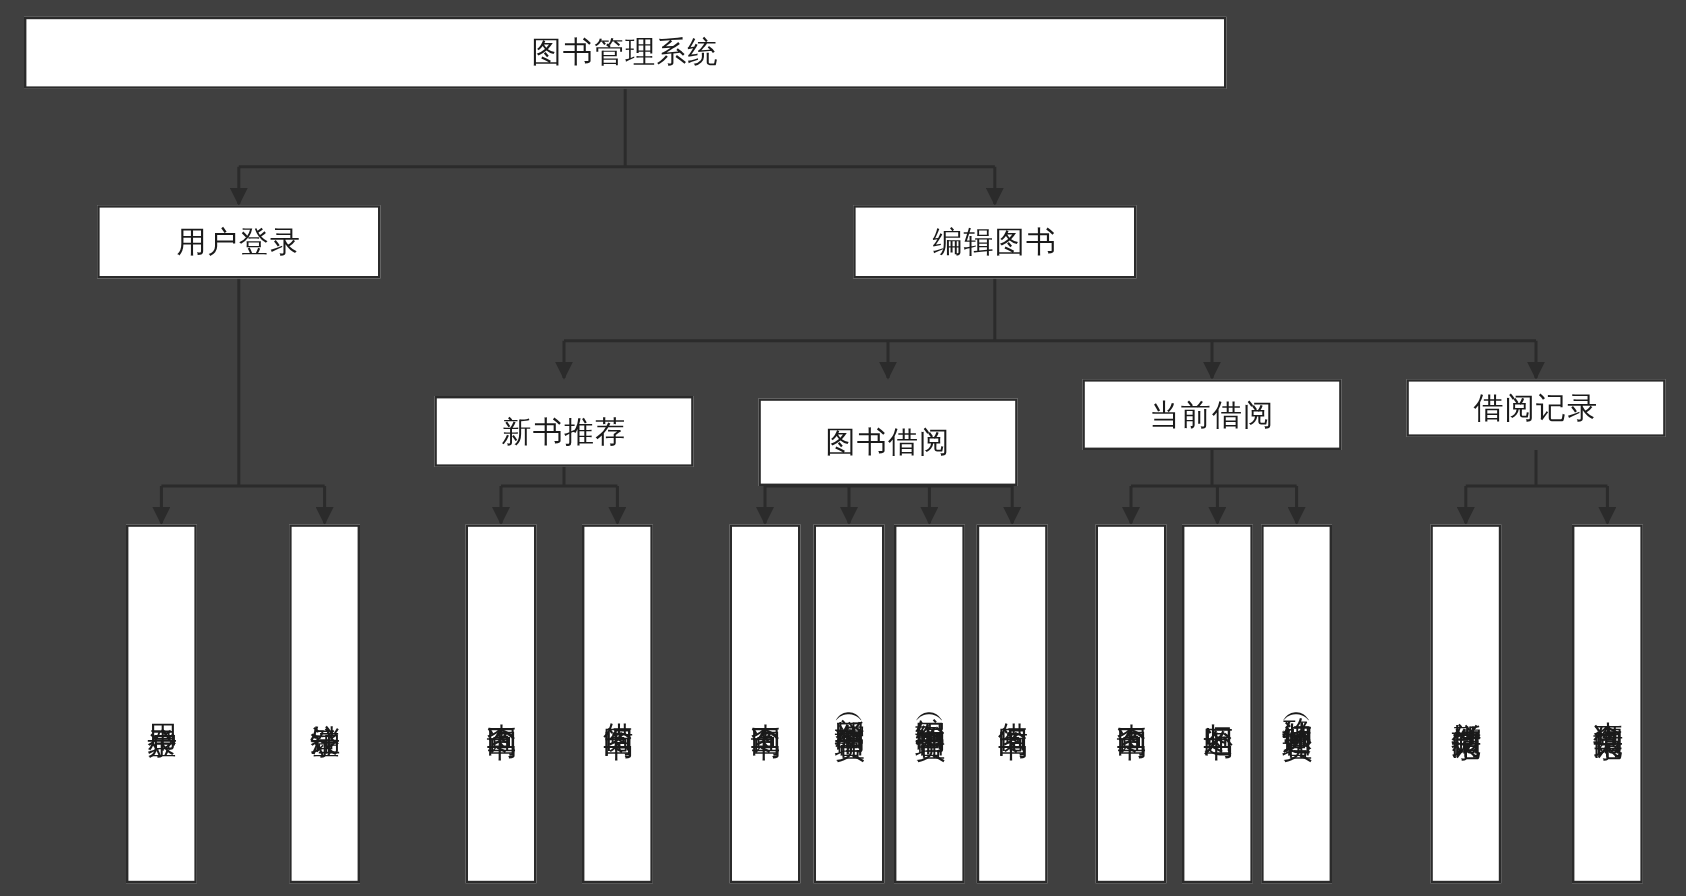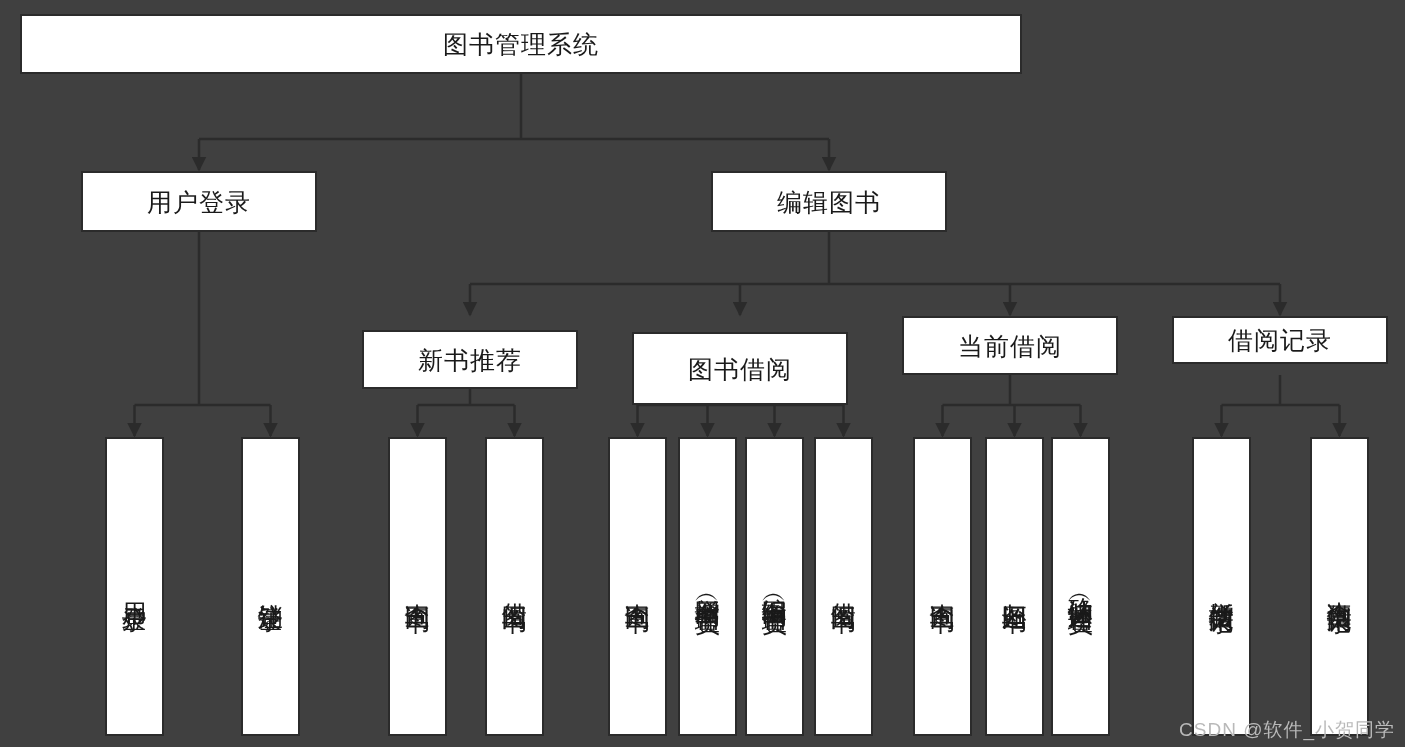--- a/index.html
+++ b/index.html
@@ -157,14 +157,13 @@
         <span class="vtext">确认归还（管理员）</span>
       </div>
       <div class="node v" style="left: 1192px; top: 437px; width: 59px; height: 299px;">
         <span class="vtext">新增借阅记录</span>
       </div>
       <div class="node v" style="left: 1310px; top: 437px; width: 59px; height: 299px;">
         <span class="vtext">查询借阅记录</span>
       </div>
     </div>
 
-  <div id="watermark">CSDN @软件_小贺同学</div>
 </div>
 
 </body></html>

